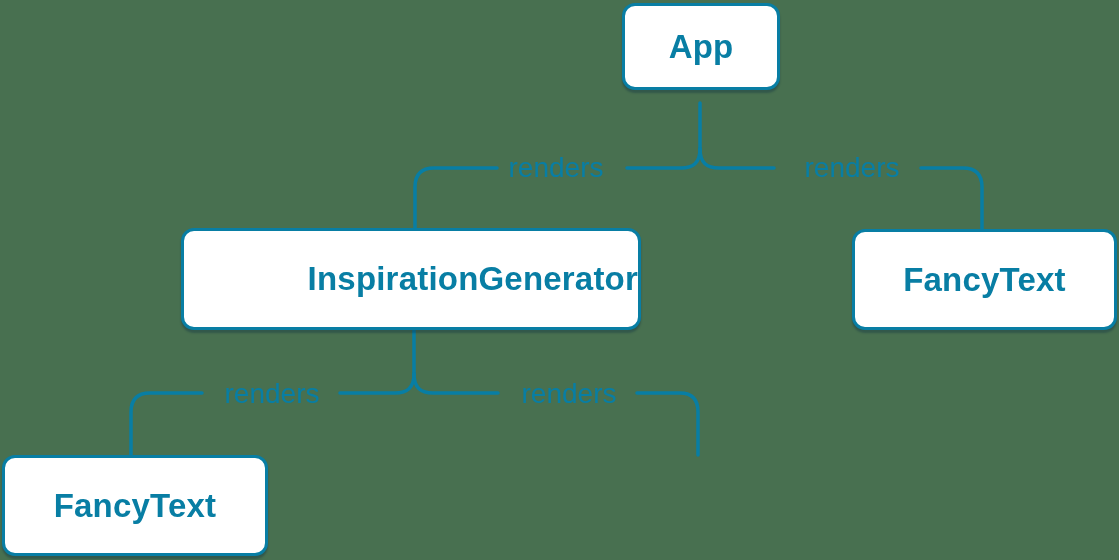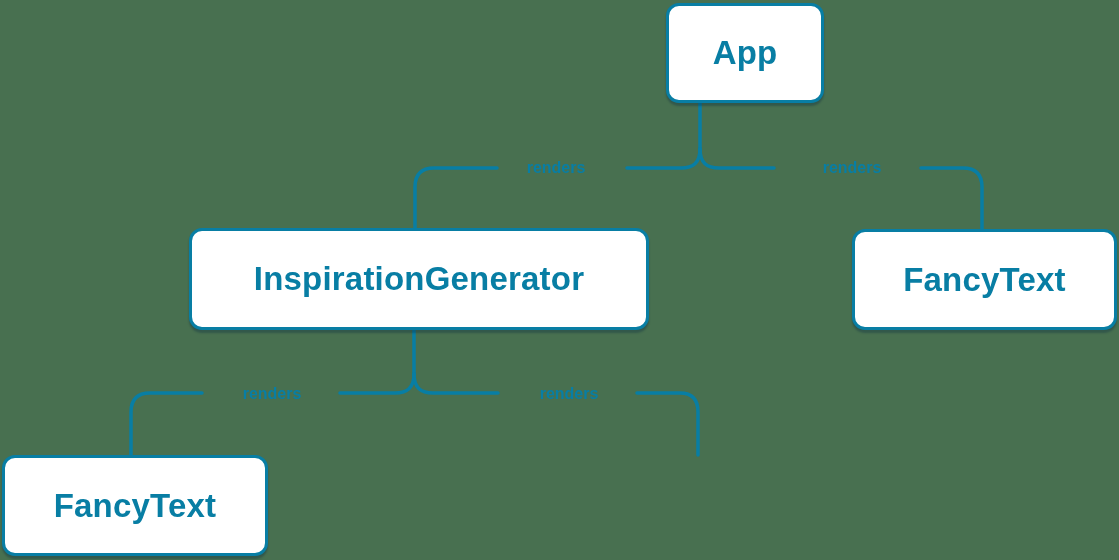--- a/index.html
+++ b/index.html
@@ -37,33 +37,33 @@
     display: flex;
     align-items: center;
     justify-content: center;
     color: #087EA4;
     font-weight: 600;
     font-size: 33px;
     letter-spacing: 0.2px;
     white-space: nowrap;
   }
 
-  .node-app        { left: 622px; top: 3px;   width: 158px; height: 100px; margin-left: 44px; }
-  .node-ig         { left: 189px; top: 228px; width: 460px; height: 102px; }
+  .node-app        { left: 622px; top: 3px;   width: 158px; height: 87px; }
+  .node-ig         { left: 181px; top: 228px; width: 460px; height: 102px; justify-content: flex-end; }
   .node-ft-top     { left: 852px; top: 229px; width: 265px; height: 101px; }
   .node-ft-bottom  { left: 2px;   top: 455px; width: 266px; height: 101px; }
   .node-copyright  { left: 568px; top: 455px; width: 265px; height: 101px; }
 
   .edge-label {
     position: absolute;
     z-index: 2;
     transform: translate(-50%, -50%);
     color: #087EA4;
-    font-weight: 700;
-    font-size: 16px;
+    font-weight: 400;
+    font-size: 28px;
     line-height: 1;
     white-space: nowrap;
   }
   .edge-label-1 { left: 556px; top: 168px; }
   .edge-label-2 { left: 852px; top: 168px; }
   .edge-label-3 { left: 272px; top: 394px; }
   .edge-label-4 { left: 569px; top: 394px; }
 </style>
 </head>
 <body>

